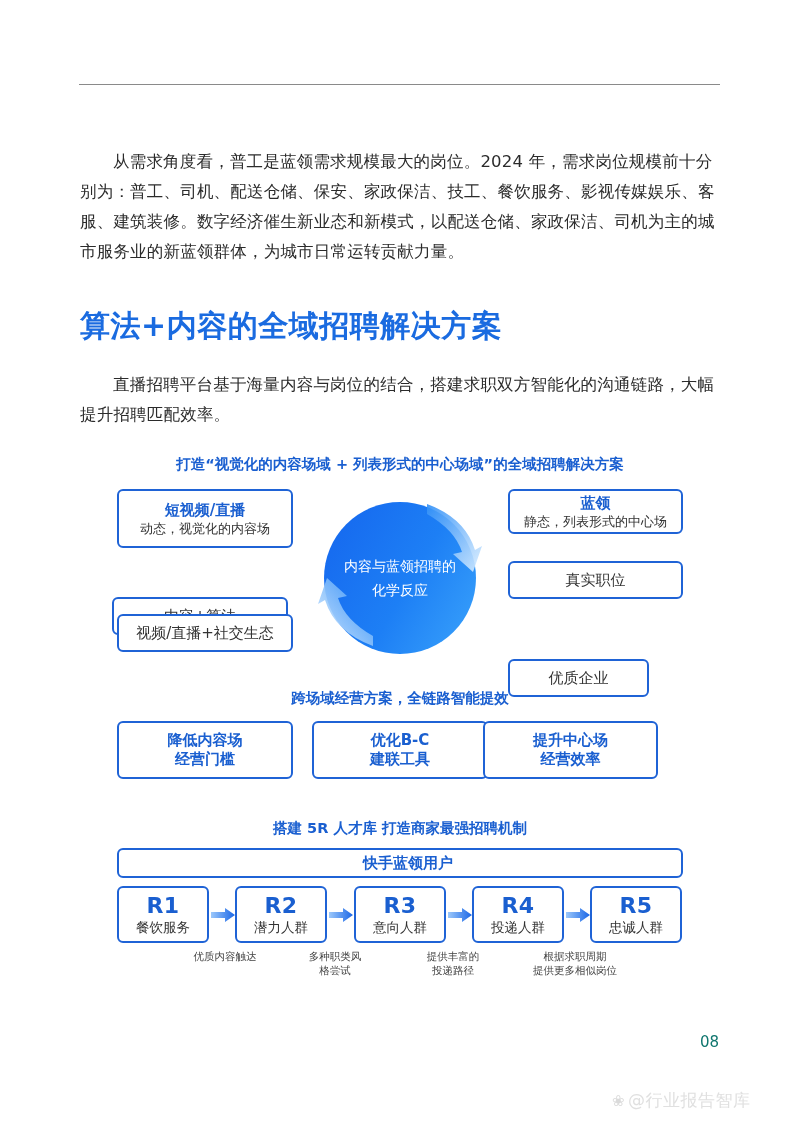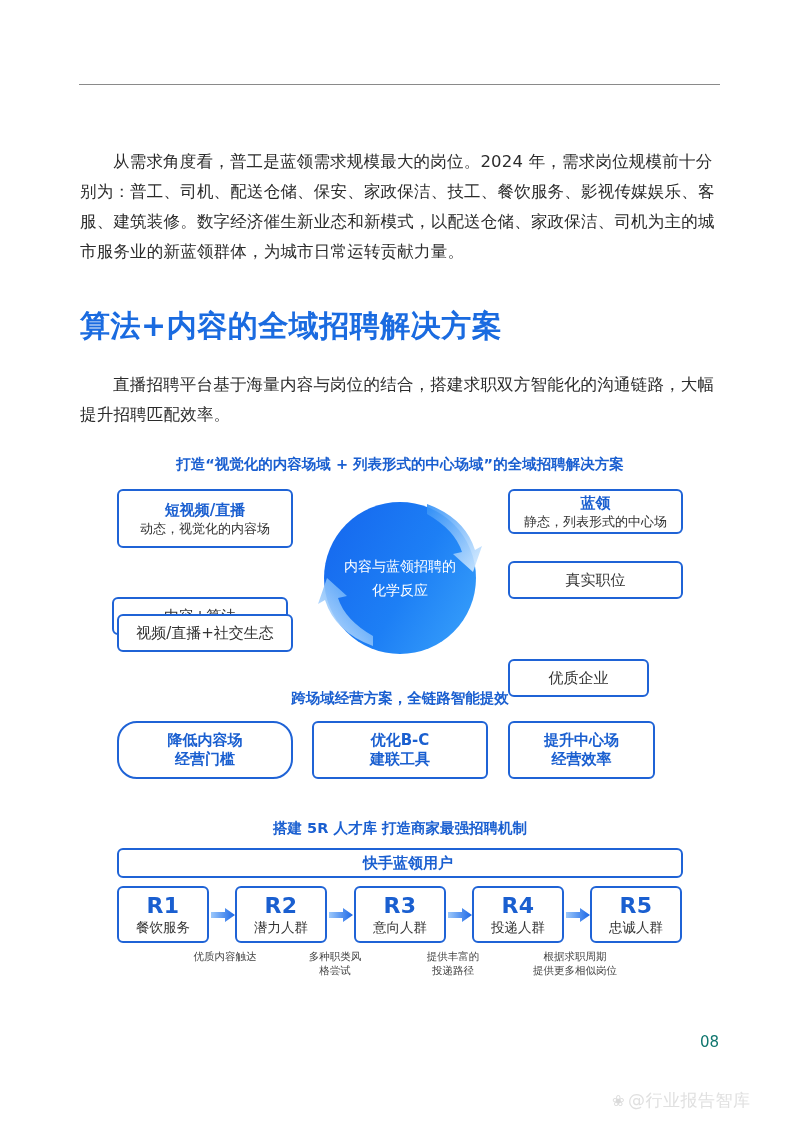--- a/index.html
+++ b/index.html
@@ -30,23 +30,23 @@
     .rb1 { left: 508px; top: 489px; width: 175px; height: 45px; }
     .rb2 { left: 508px; top: 561px; width: 175px; height: 38px; }
     .rb3 { left: 508px; top: 614px; width: 141px; height: 38px; margin-top: 45px; }
 
     .circle-wrap { position: absolute; left: 315px; top: 490px; width: 170px; height: 170px; }
     .circle { position: absolute; left: 9px; top: 12px; width: 152px; height: 152px; border-radius: 50%; background: linear-gradient(120deg, #1566ee 0%, #1d7ff5 55%, #3aa3fb 100%); display: flex; align-items: center; justify-content: center; }
     .circle-text { color: #fff; font-size: 14px; font-weight: normal; line-height: 24px; text-align: center; width: 120px; }
     .circle-wrap svg { position: absolute; left: 0; top: 0; }
 
     .mid-box { position: absolute; top: 721px; height: 58px; }
-    .mb1 { left: 117px; width: 176px; border-radius: 20px; }
+    .mb1 { left: 117px; width: 176px; }
     .mb2 { left: 312px; width: 176px; }
-    .mb3 { left: 508px; width: 147px; }
+    .mb3 { left: 483px; width: 175px; }
     .mid-box .b-title { font-size: 15px; line-height: 19px; }
 
     .user-bar { position: absolute; left: 117px; top: 848px; width: 566px; height: 30px; padding-left: 16px; }
     .user-bar .b-title { font-size: 15px; }
 
     .r-box { position: absolute; top: 886px; width: 92px; height: 57px; }
     .r-box .r-code { font-size: 22px; font-weight: bold; color: #1a5fd0; line-height: 24px; letter-spacing: 0.5px; }
     .r-box .r-label { font-size: 13.5px; color: #333; line-height: 18px; }
     .r1 { left: 117px; }
     .r2 { left: 235px; }

